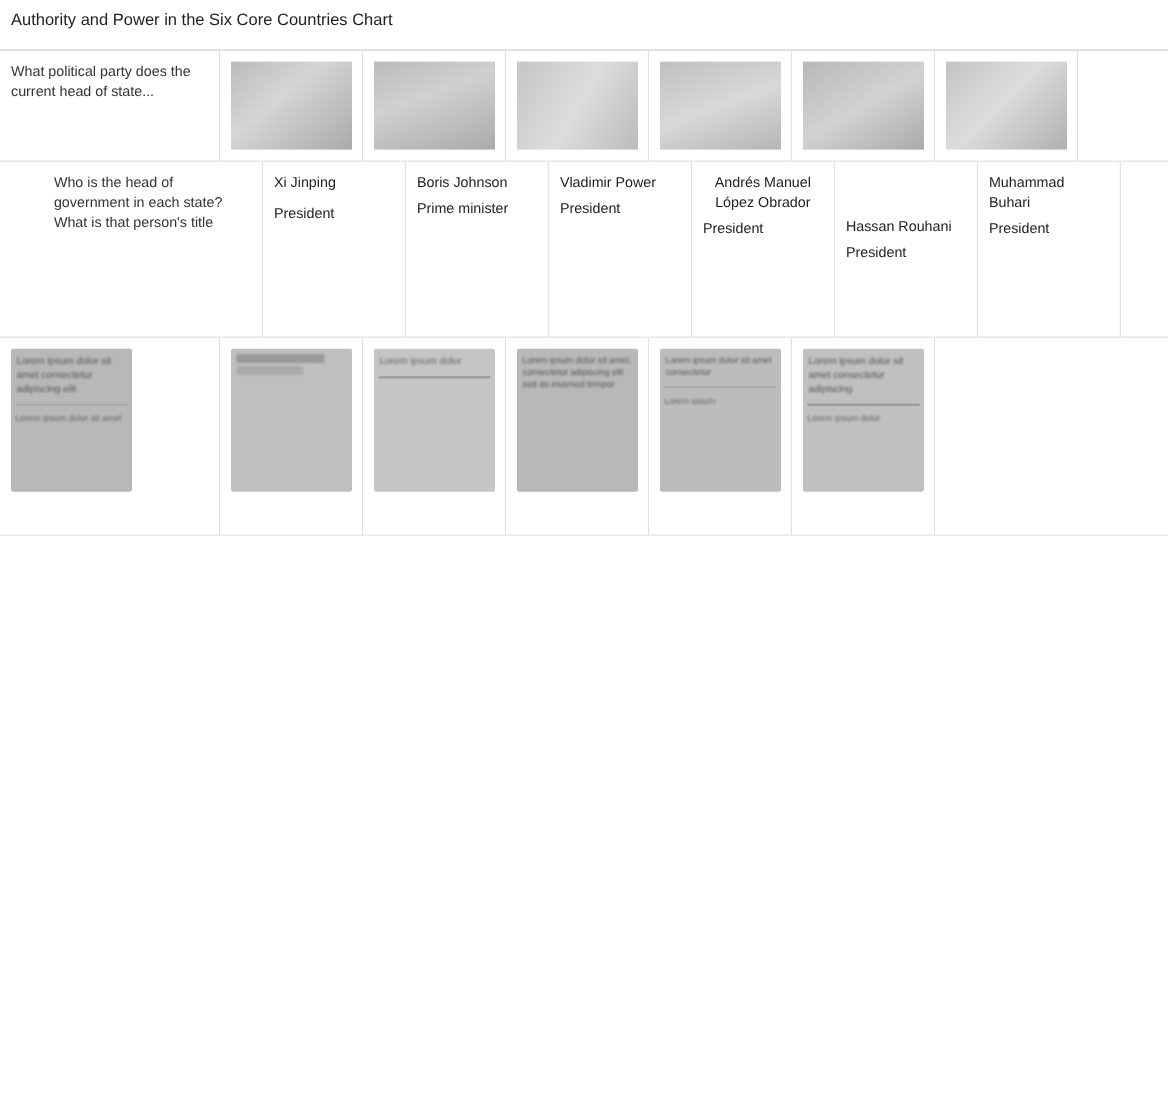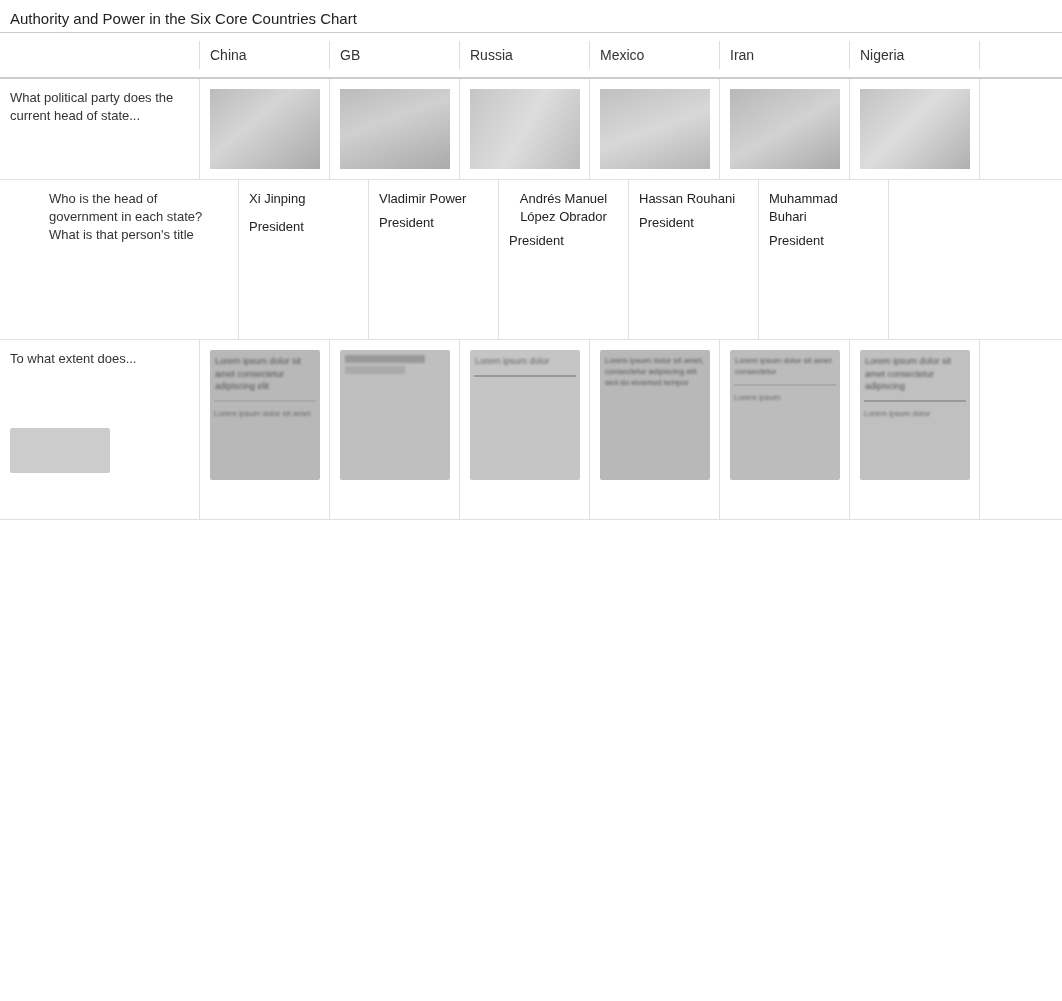--- a/index.html
+++ b/index.html
@@ -83,21 +83,21 @@
       background: linear-gradient(135deg, #b5b5b5 0%, #c8c8c8 50%, #b0b0b0 100%);
     }
 
     .gray-block-2 {
       width: 100%;
       height: 100%;
       background: linear-gradient(160deg, #bbb 0%, #d0d0d0 40%, #aaa 100%);
     }
 
     .main-title-row {
-      padding: 10px 10px 5px 10px;
+      padding: 10px 10px 18px 10px;
       font-size: 15px;
       font-weight: 500;
       color: #222;
       border-bottom: 1px solid #ccc;
     }
 
     .top-header {
       display: grid;
       grid-template-columns: 200px 130px 130px 130px 130px 130px 130px;
       border-bottom: 2px solid #ccc;
@@ -113,29 +113,20 @@
   </style>
 </head>
 <body>
 
 <div class="table-container">
 
   <div class="main-title-row">
     <span>Authority and Power in the Six Core Countries Chart</span>
   </div>
 
-  <div class="top-header">
-    <div class="col-header"></div>
-    <div class="col-header">China</div>
-    <div class="col-header">GB</div>
-    <div class="col-header">Russia</div>
-    <div class="col-header">Mexico</div>
-    <div class="col-header">Iran</div>
-    <div class="col-header">Nigeria</div>
-  </div>
 
   <div class="data-row image-row">
     <div class="question-cell">
       <span>What political party does the current head of state...</span>
     </div>
 
     <div class="data-cell">
       <div class="image-placeholder">
         <div class="gray-block" style="width:100%;height:100%;background:linear-gradient(140deg,#bbb 0%,#d5d5d5 40%,#aaa 100%);"></div>
       </div>
@@ -175,47 +166,47 @@
   <div class="data-row tall-row">
     <div class="question-cell">
       <span>Who is the head of government in each state? What is that person's title</span>
     </div>
 
     <div class="data-cell">
       <div style="margin-bottom:10px;">Xi Jinping</div>
       <div>President</div>
     </div>
 
+    <div class="data-cell">
+      <div style="margin-bottom:6px;">Boris Johnson</div>
+      <div>Prime minister</div>
+    </div>
 
     <div class="data-cell">
       <div style="margin-bottom:6px;">Vladimir Power</div>
       <div>President</div>
     </div>
 
     <div class="data-cell">
       <div style="margin-bottom:6px;text-align:center;">Andrés Manuel López Obrador</div>
       <div>President</div>
     </div>
 
     <div class="data-cell">
-      <div style="margin-bottom:6px;">Hassan Rouhani</div>
+      <div style="margin-bottom:6px;margin-top:40px;">Hassan Rouhani</div>
       <div>President</div>
     </div>
 
     <div class="data-cell">
       <div style="margin-bottom:6px;">Muhammad Buhari</div>
       <div>President</div>
     </div>
   </div>
 
   <div class="data-row image-row" style="min-height:180px;">
-    <div class="question-cell">
-      <span>To what extent does...</span>
-      <div class="image-placeholder-sm" style="width:100px;height:45px;background:#ccc;margin-top:60px;"></div>
-    </div>
 
     <div class="data-cell">
       <div class="image-placeholder-tall">
         <div style="padding:5px;font-size:9px;color:#555;line-height:1.4;filter:blur(1px);">
           Lorem ipsum dolor sit amet consectetur adipiscing elit
         </div>
         <div style="height:2px;background:#aaa;margin:2px 4px;"></div>
         <div style="padding:4px;font-size:8px;color:#666;filter:blur(1px);">
           Lorem ipsum dolor sit amet
         </div>

